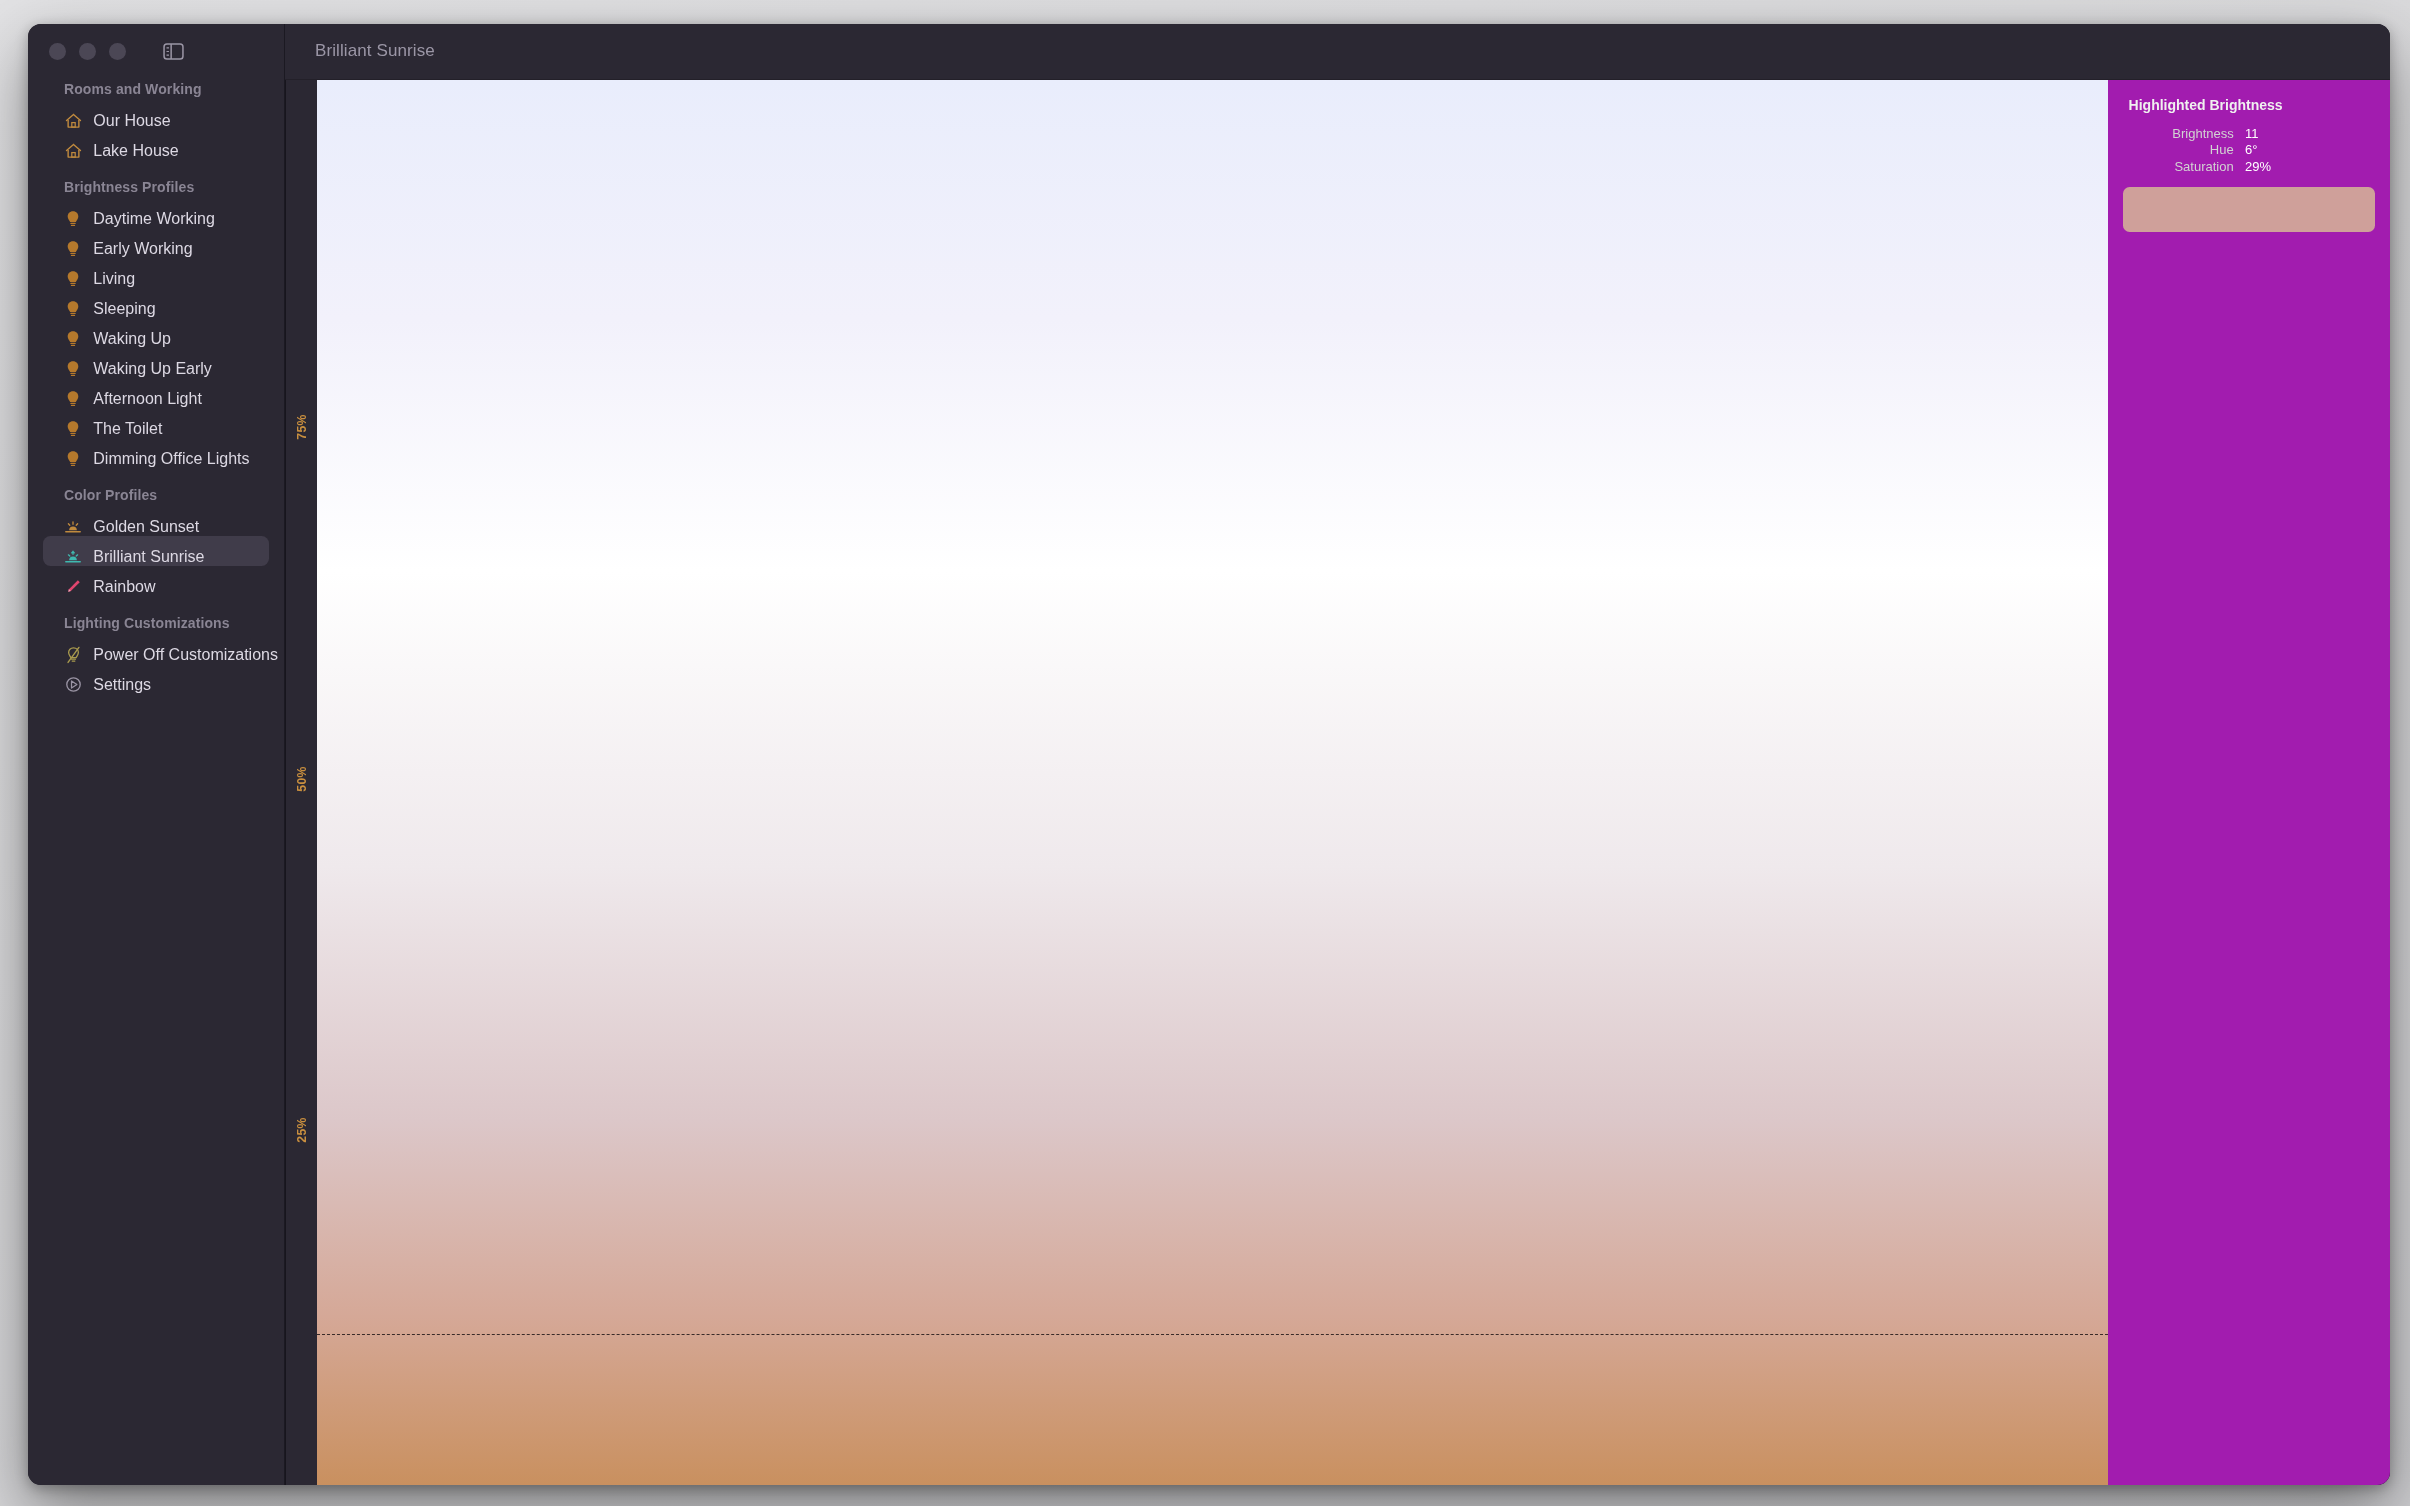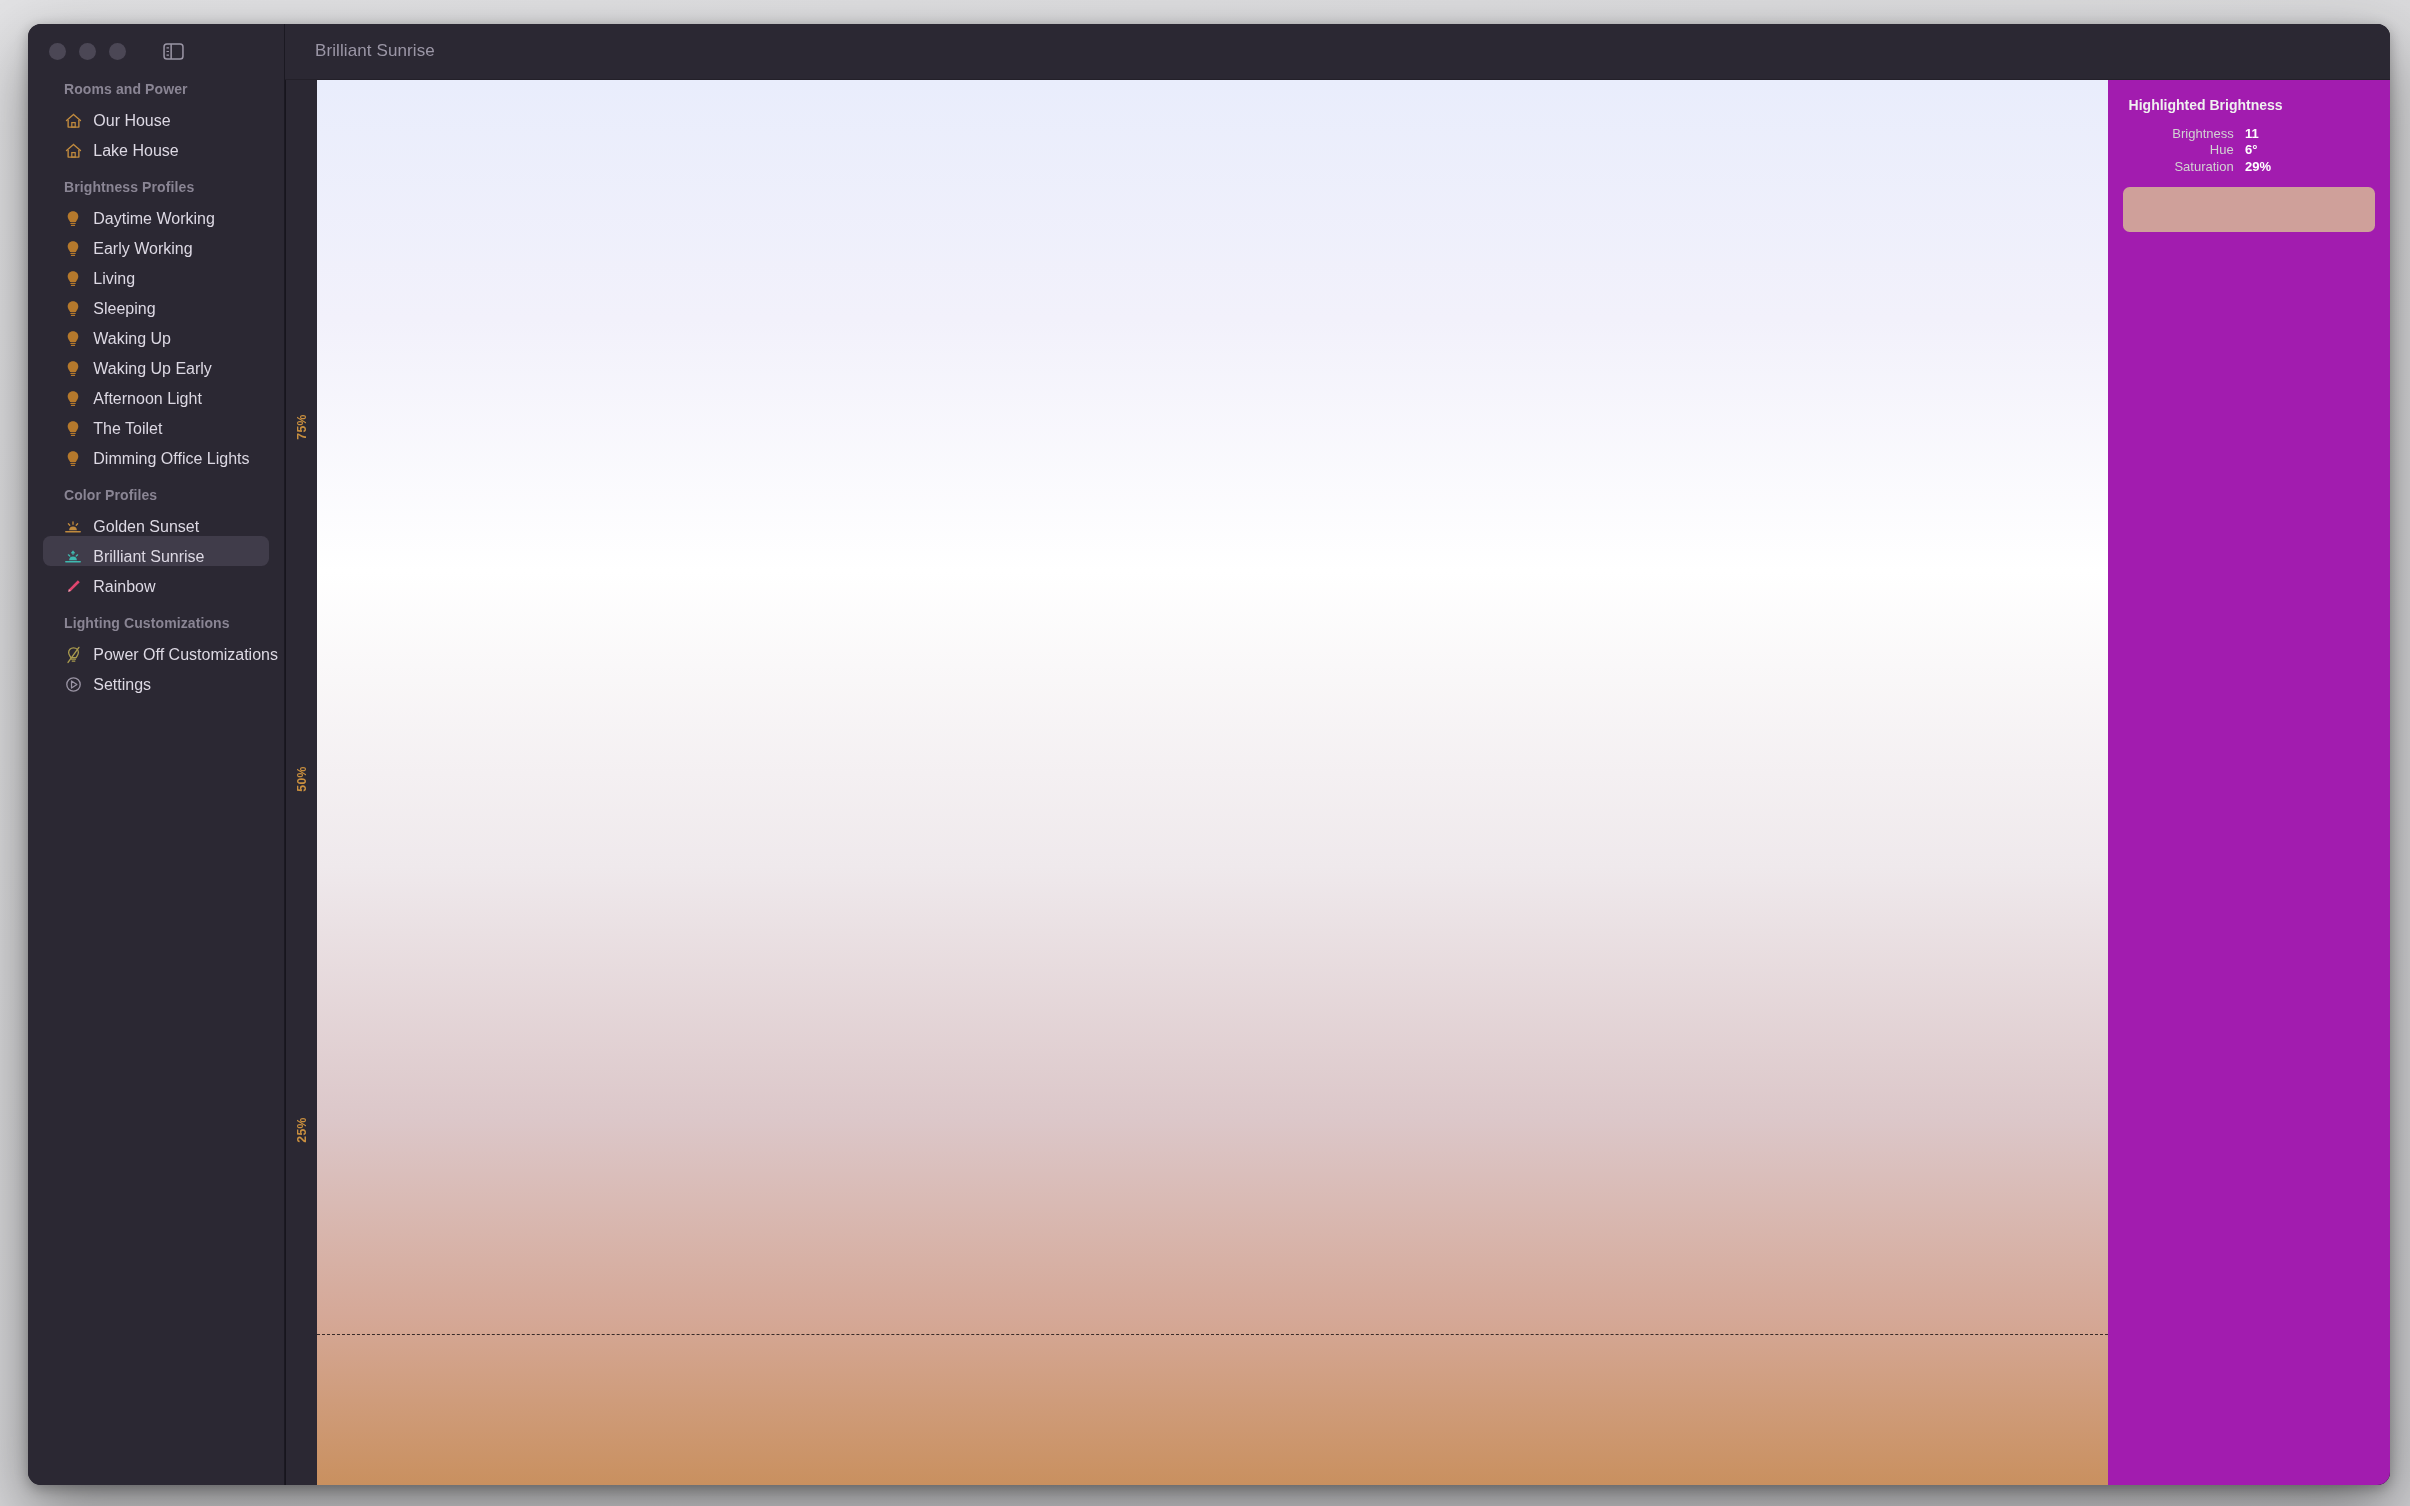--- a/index.html
+++ b/index.html
@@ -211,21 +211,21 @@
   }
   .stat-label {
     width: 122px;
     text-align: right;
     color: #d2d2d2;
     padding-right: 11.3px;
     box-sizing: border-box;
   }
   .stat-value {
     color: #ffffff;
-    font-weight: 700;
+    font-weight: 400;
   }
   #color-swatch {
     margin-top: 13px;
     height: 45px;
     border-radius: 6.6px;
     background: #cfa09a;
   }
 </style>
 </head>
 <body>
@@ -245,21 +245,21 @@
             <rect x="1" y="1" width="20" height="16" rx="3" fill="none" stroke="#9b96a6" stroke-width="1.6"></rect>
             <line x1="8.5" y1="1" x2="8.5" y2="17" stroke="#9b96a6" stroke-width="1.6"></line>
             <line x1="3.6" y1="5.2" x2="6.2" y2="5.2" stroke="#9b96a6" stroke-width="1.3"></line>
             <line x1="3.6" y1="9" x2="6.2" y2="9" stroke="#9b96a6" stroke-width="1.3"></line>
             <line x1="3.6" y1="12.8" x2="6.2" y2="12.8" stroke="#9b96a6" stroke-width="1.3"></line>
           </svg>
         </div>
       </div>
 
       <div class="group">
-        <div class="section-label">Rooms and Power</div>
+        <div class="section-label">Rooms and Working</div>
 
         <div class="nav-item">
           <span class="nav-icon">
             <svg width="17" height="16" viewBox="0 0 18 17">
               <path d="M9 1.6 L16.4 8 M9 1.6 L1.6 8" fill="none" stroke="#c08a3e" stroke-width="1.5" stroke-linecap="round"></path>
               <path d="M3.3 7.4 V15 H14.7 V7.4" fill="none" stroke="#c08a3e" stroke-width="1.5" stroke-linejoin="round"></path>
               <rect x="7.2" y="10.2" width="3.6" height="4.8" fill="none" stroke="#c08a3e" stroke-width="1.3"></rect>
             </svg>
           </span>
           <span class="nav-label">Our House</span>

